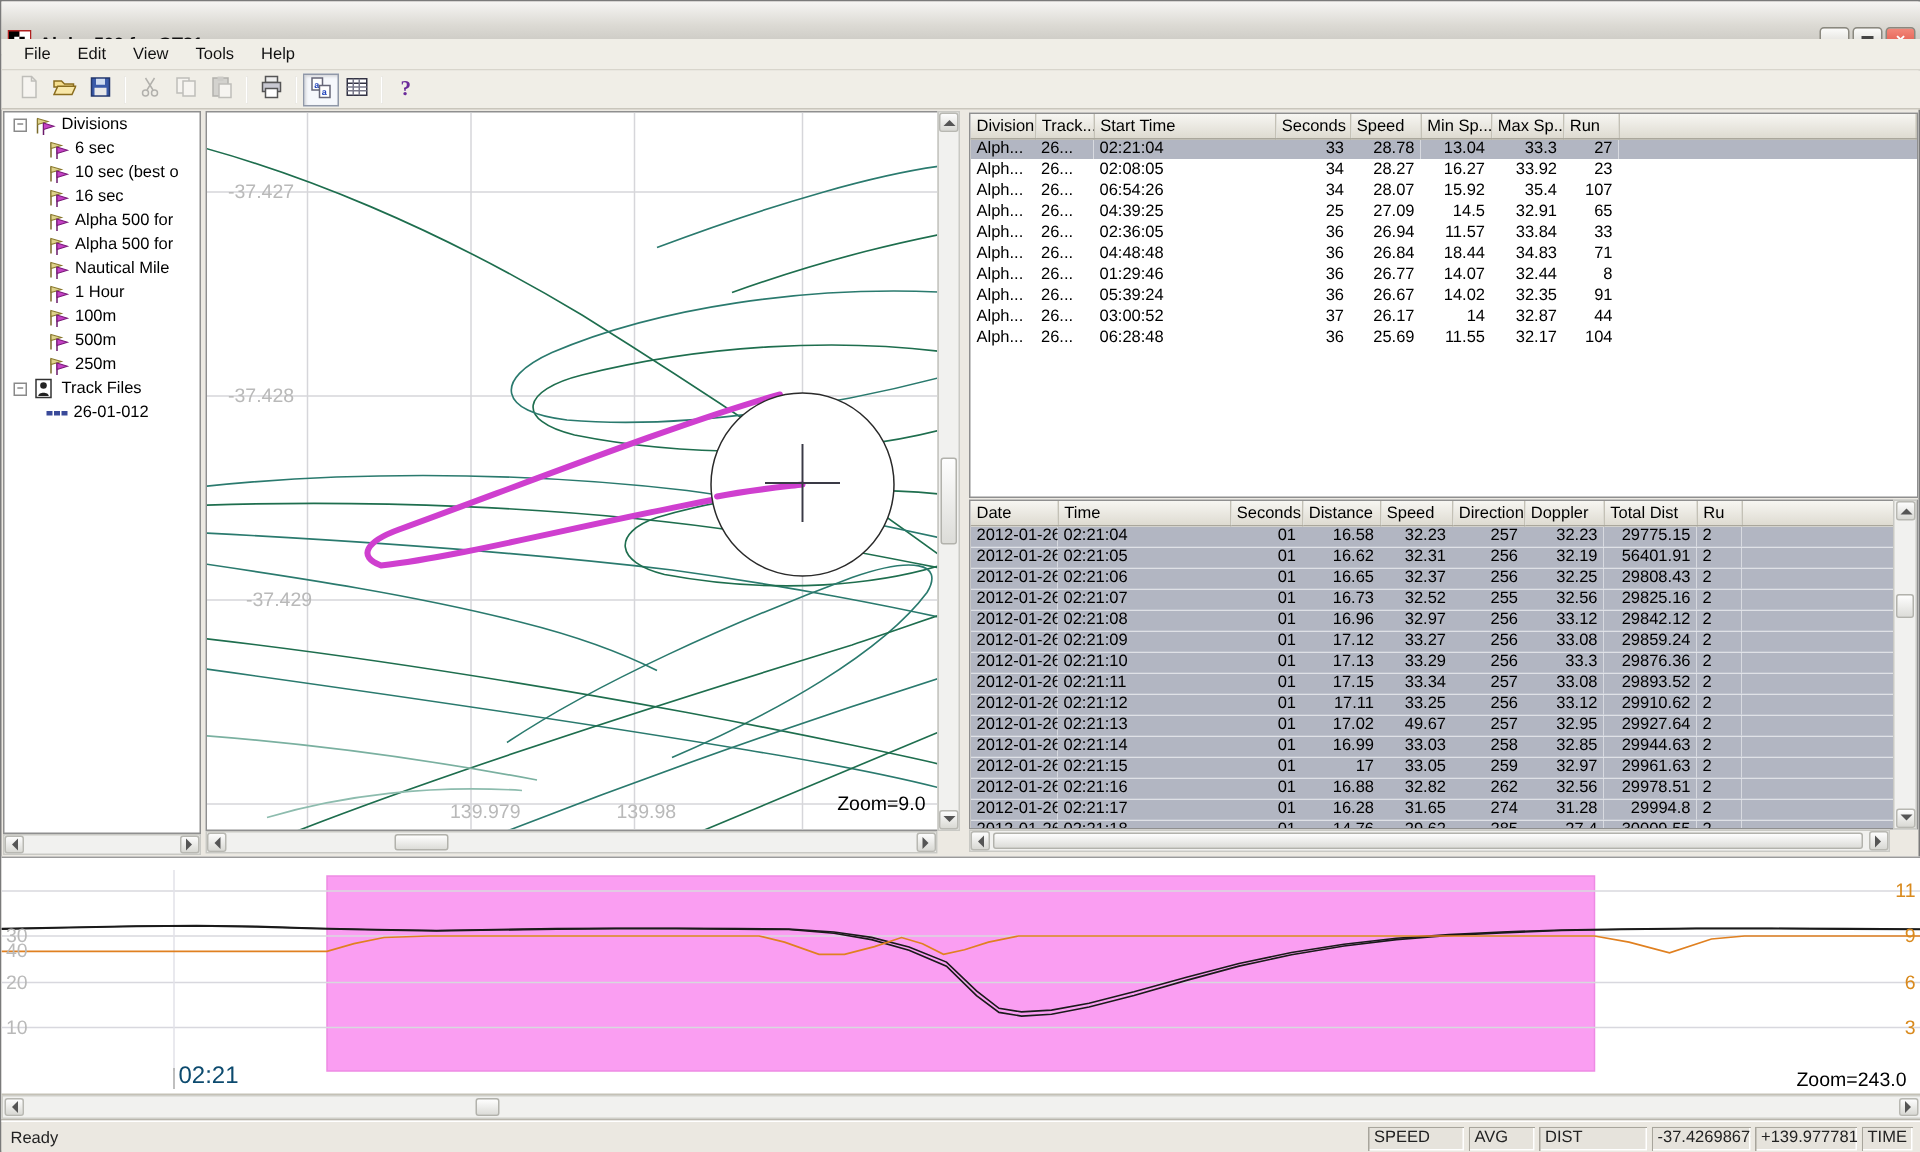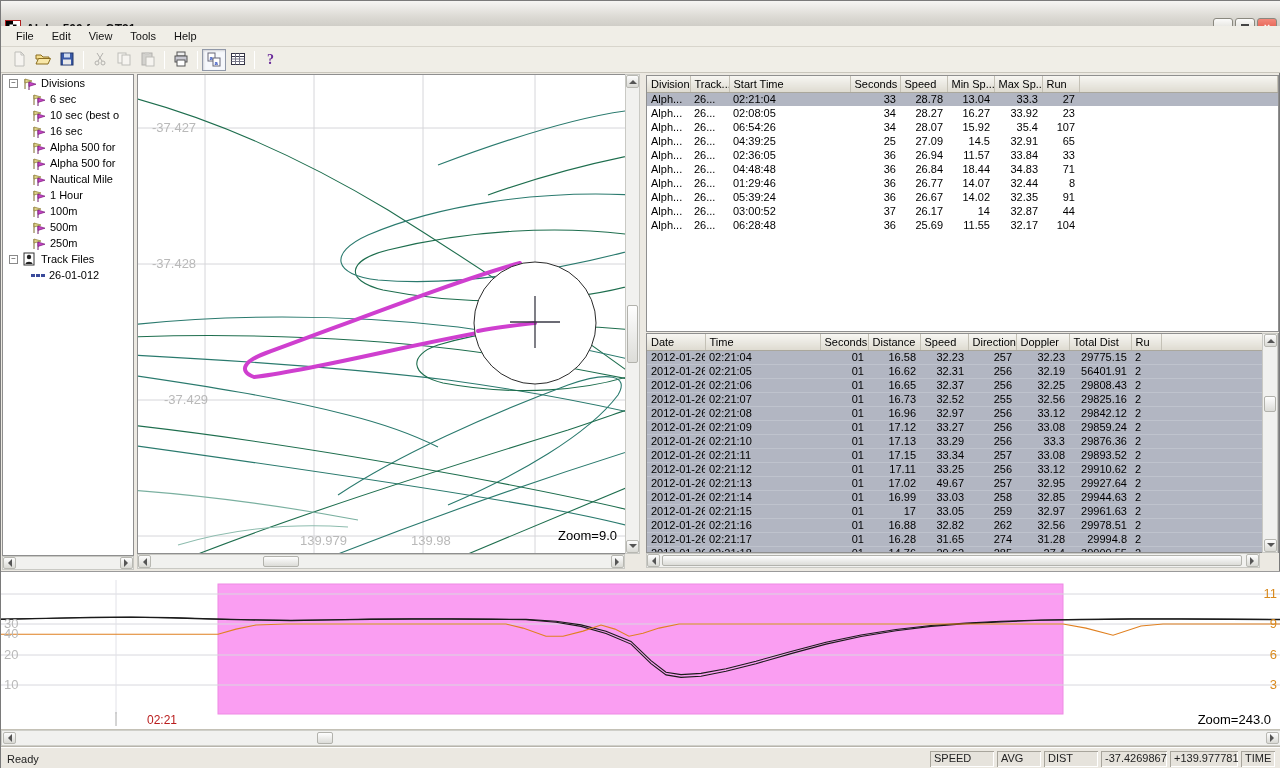--- a/index.html
+++ b/index.html
@@ -70,21 +70,21 @@
   .grid-table td.num { text-align:right; }
   tr.selected td { background:#b2b6c2; }
   tr.striped-sel td { background:#b2b6c2; border-bottom:1px solid #bfc3cd; }
 
   
   #chart-panel { position:absolute; left:0; top:570px; width:1280px; height:159px; background:#fff;
      border-top:1px solid #9a9a9a; border-bottom:1px solid #c4c1b6; }
   .axis-label { position:absolute; font-size:13px; }
   .axis-left  { color:#b9b9b9; left:3px; }
   .axis-right { color:#d98a1e; right:4px; }
-  #chart-time-label { position:absolute; left:118px; bottom:2px; color:#b91c1c; font-size:12px;margin-left:28px; }
+  #chart-time-label { position:absolute; left:118px; bottom:2px; color:#0c4a6e; font-size:16px; }
   #chart-zoom-label { position:absolute; right:10px; bottom:2px; color:#000; font-size:13px; }
 
   #bottom-scroll { position:absolute; left:0; top:729px; width:1280px; height:16px; background:#f1f1ef; border:1px solid #cfcfc9; }
 
   
   #statusbar { position:absolute; left:0; top:746px; width:1280px; height:22px; background:#ebe8e1;
      border-top:1px solid #fff; box-shadow:0 -1px 0 #b8b5ac; display:flex; align-items:center; }
   #status-message { padding-left:6px; color:#222; }
   #status-panels { margin-left:auto; display:flex; gap:3px; margin-right:6px; }
   .status-panel { height:16px; background:#e6e3dc; box-shadow:inset 1px 1px 0 #a8a59c, inset -1px -1px 0 #fff;
@@ -813,19 +813,19 @@
     <div class="sb-btn" style="right:1px; top:1px; width:13px; height:12px;">
         <i class="tri right"></i>
       </div>
   </div>
 
   <div id="statusbar">
     <span id="status-message">Ready</span>
     <div id="status-panels">
         <div class="status-panel" style="width: 64px;">SPEED</div>
         <div class="status-panel" style="width: 44px;">AVG</div>
-        <div class="status-panel" style="width: 54px;">DIST</div>
+        <div class="status-panel" style="width: 72px;">DIST</div>
         <div class="status-panel" style="width: 66px;">-37.42698670</div>
         <div class="status-panel" style="width: 68px;">+139.9777815</div>
         <div class="status-panel" style="width: 34px;">TIME</div>
       </div>
   </div>
 </div>
 
 </body></html>

